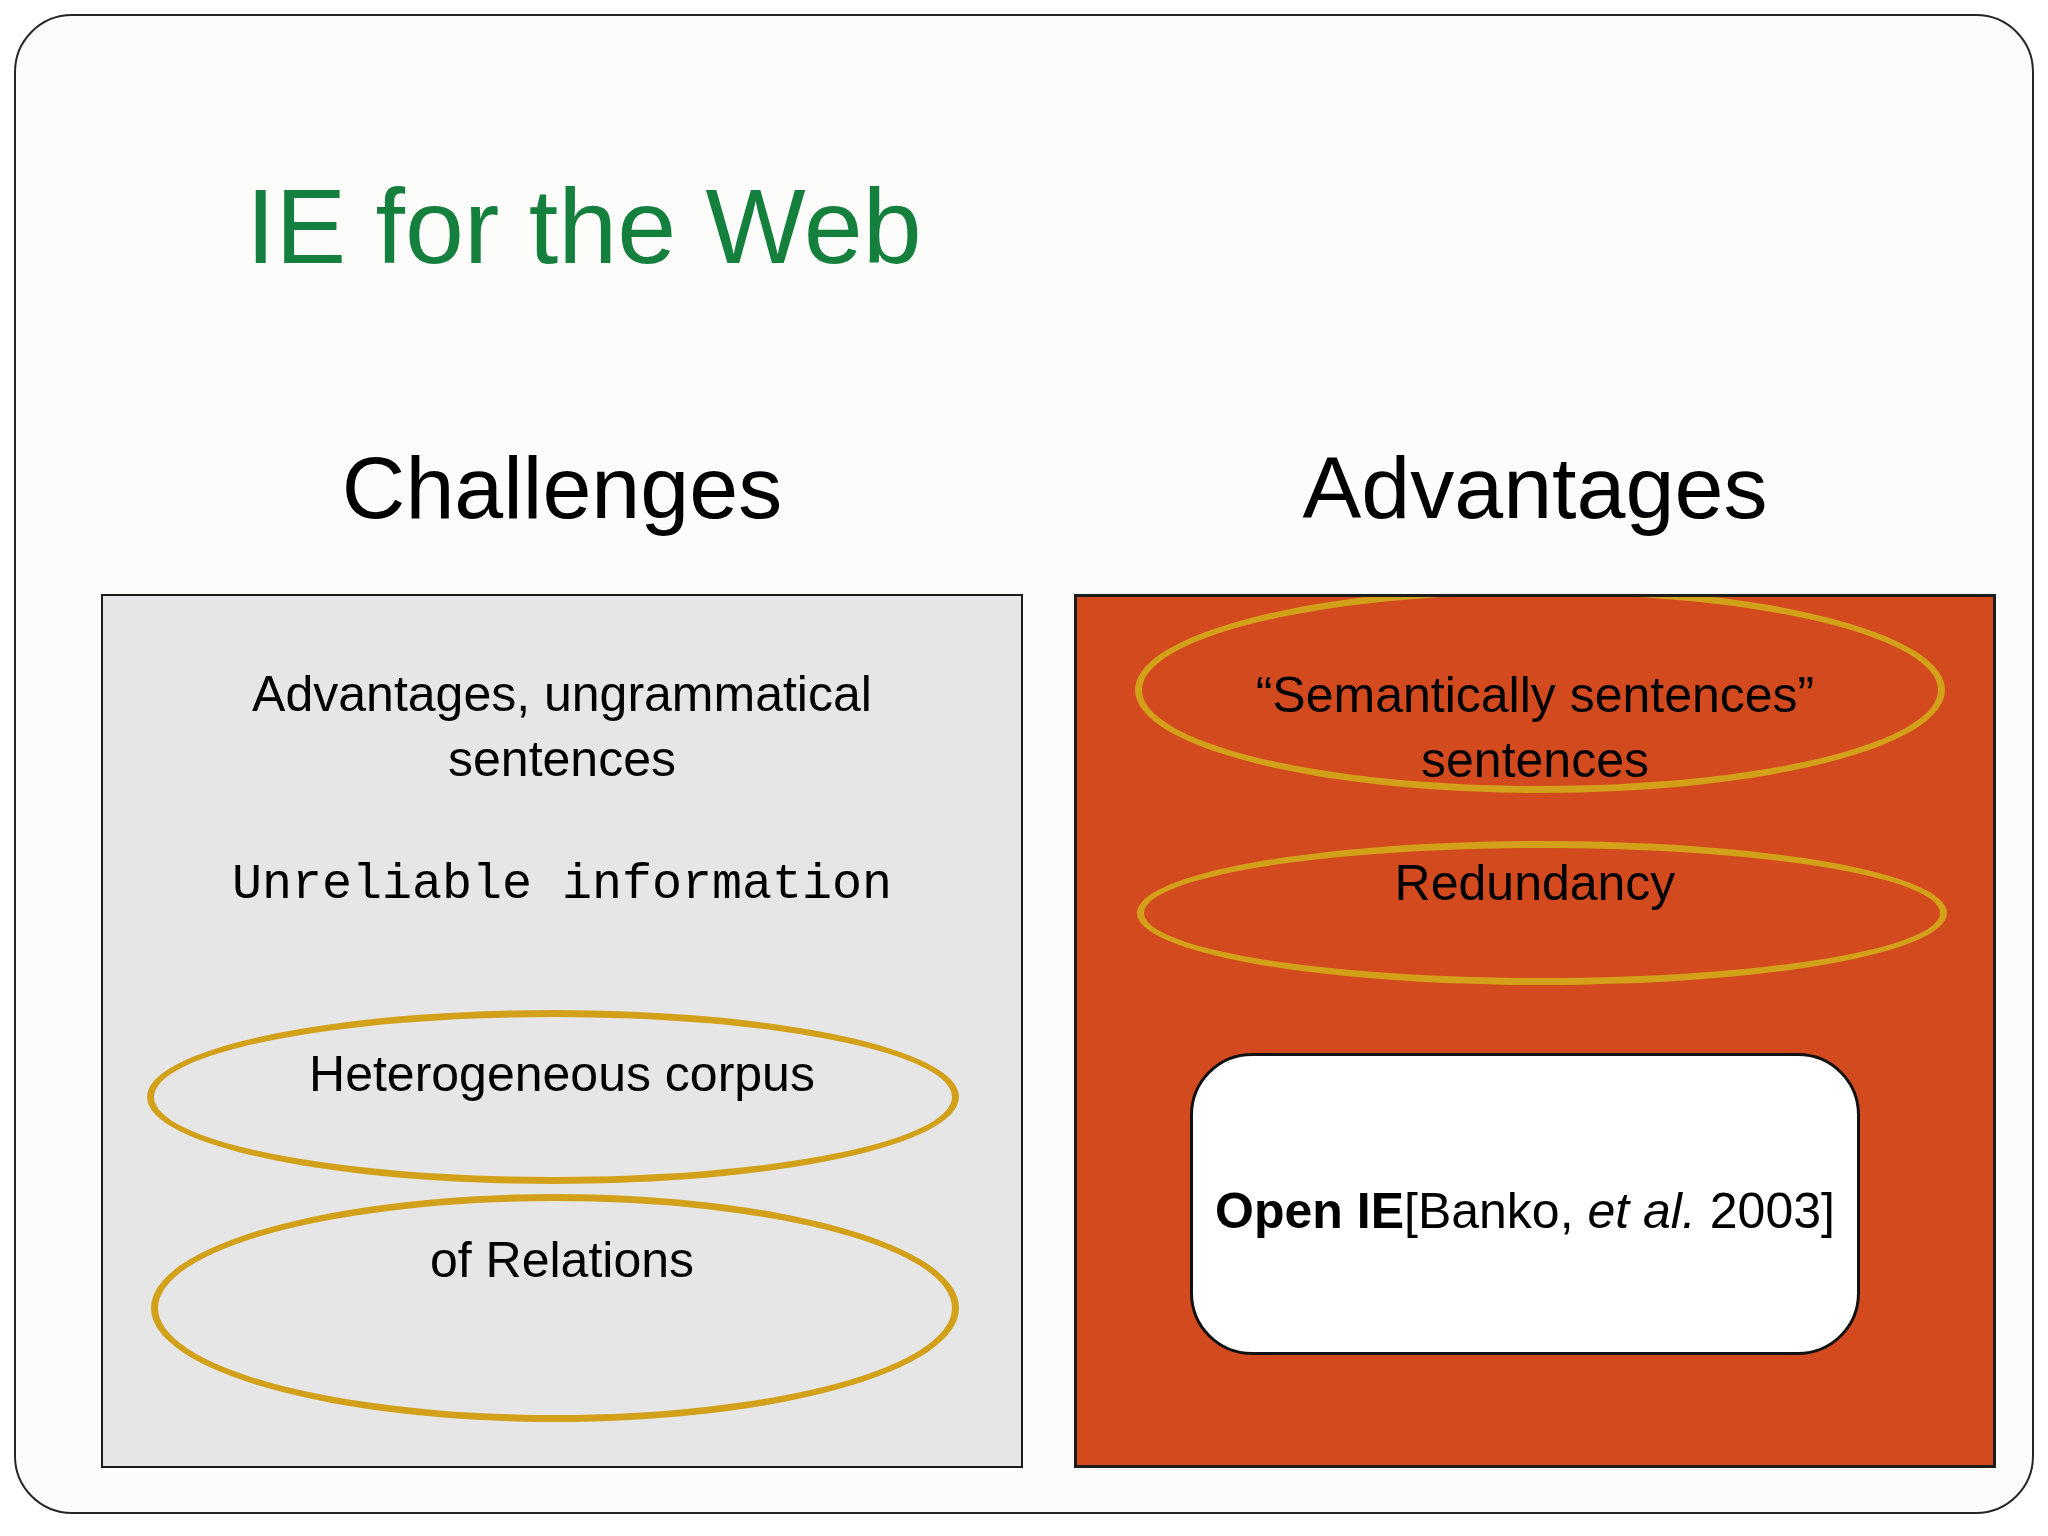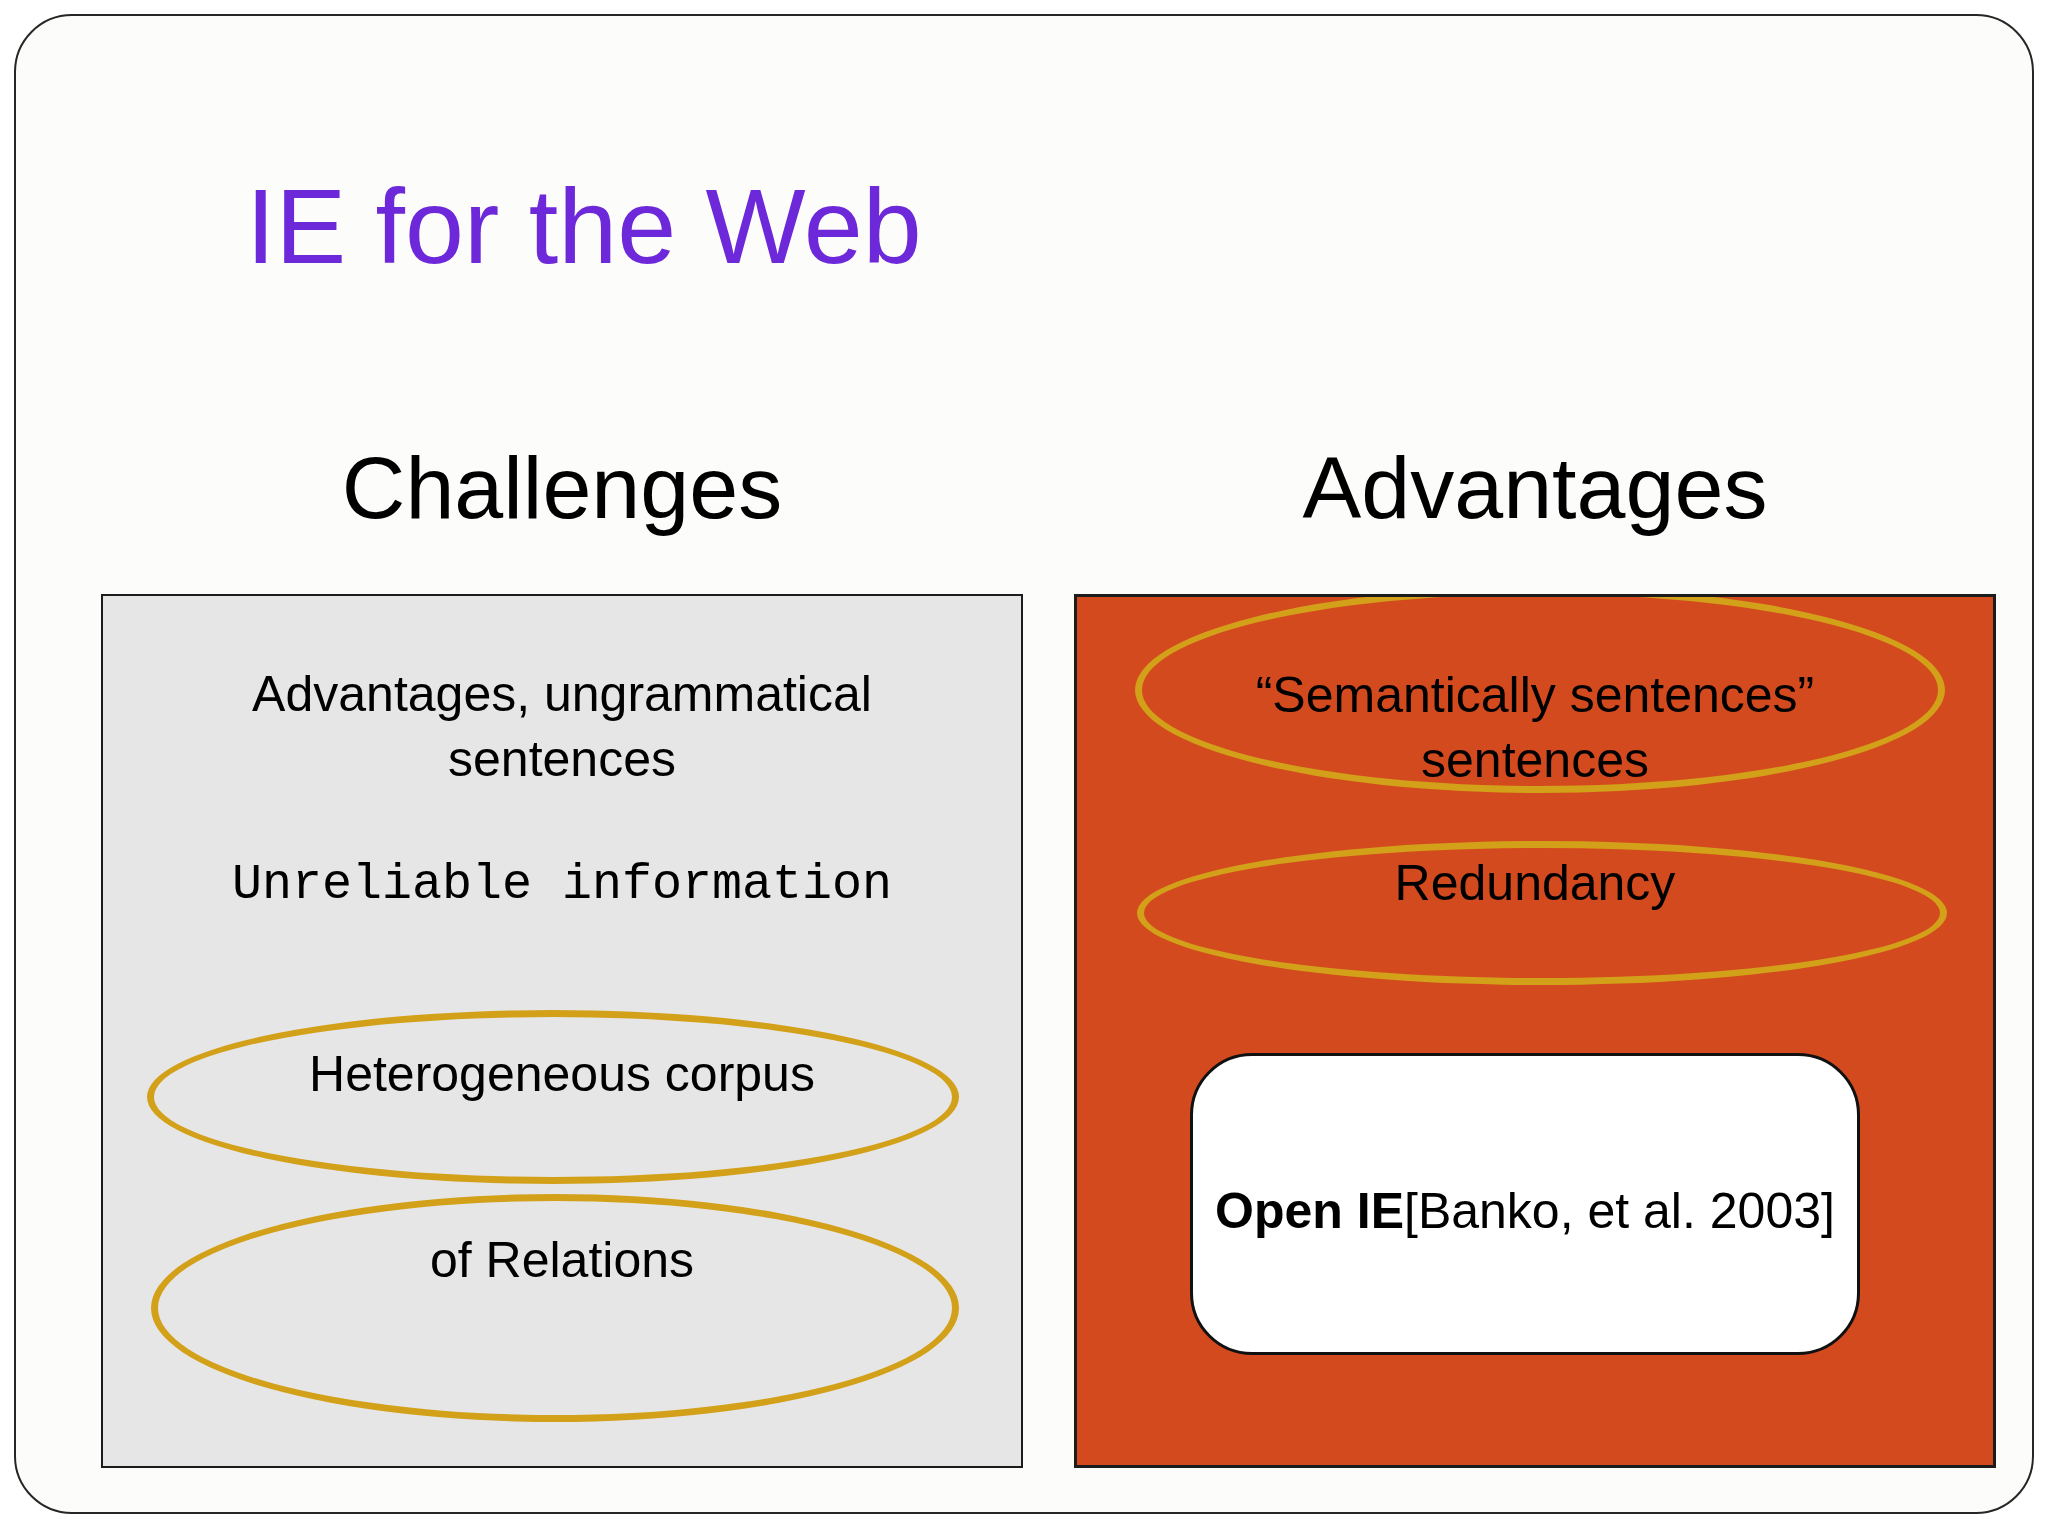--- a/index.html
+++ b/index.html
@@ -20,21 +20,21 @@
     background: #fcfcfb;
     border: 2px solid #262626;
     border-radius: 58px;
   }
   .slide-title {
     position: absolute;
     left: 230px;
     top: 152px;
     font-size: 106px;
     line-height: 1.1;
-    color: #6d28d9;
+    color: #15803d;
     white-space: nowrap;
   }
   .col-heading {
     position: absolute;
     top: 424px;
     width: 922px;
     text-align: center;
     font-size: 88px;
     line-height: 1.1;
     color: #000000;
@@ -108,21 +108,21 @@
     line-height: 1.3;
     font-weight: bold;
     text-align: center;
   }
   .callout-cite {
     font-size: 50px;
     line-height: 1.3;
     text-align: center;
     white-space: nowrap;
   }
-  .italic { }
+  .italic { font-style: italic; }
 </style>
 </head>
 <body>
 
 <div class="slide-frame">
 
   <div class="slide-title">IE for the Web</div>
 
   <div class="col-heading right">Advantages</div>
   <div class="col-heading left">Challenges</div>

